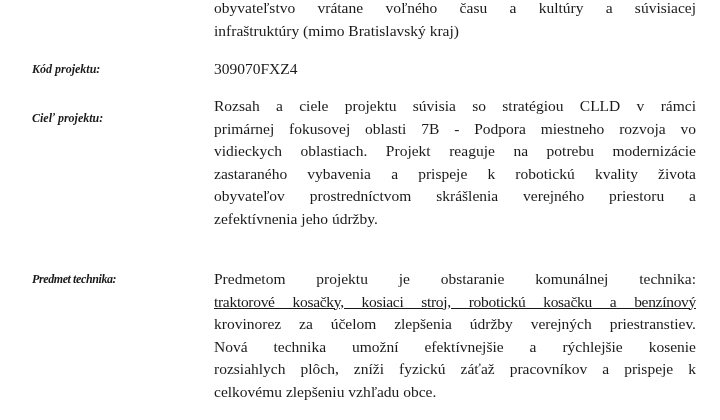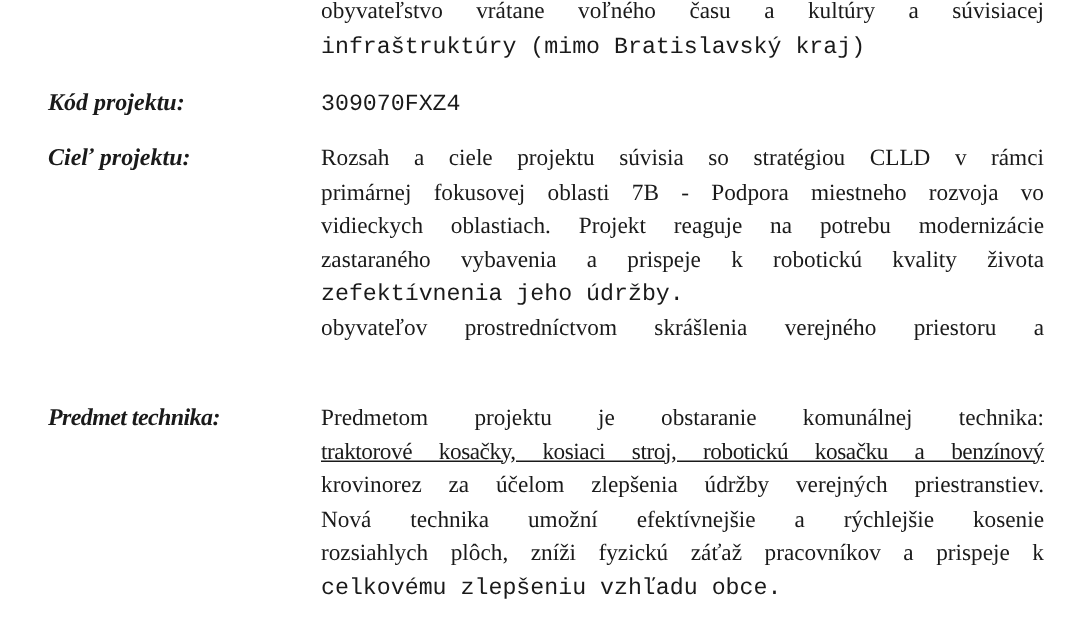--- a/index.html
+++ b/index.html
@@ -18,21 +18,21 @@
     .page {
       position: absolute;
       left: 0;
       top: 0;
       width: 720px;
       height: 420px;
     }
     .label {
       position: absolute;
       left: 32px;
-      font-size: 16px;
+      font-size: 12px;
       font-weight: bold;
       font-style: italic;
       line-height: 22px;
       white-space: nowrap;
     }
     .label.condensed {
       letter-spacing: -0.4px;
     }
     .value {
       position: absolute;
@@ -47,21 +47,20 @@
       white-space: nowrap;
     }
     .line.just {
       text-align: justify;
       text-align-last: justify;
       white-space: normal;
     }
     .line.left {
       text-align: left;
       text-align-last: left;
-      font-family: Liberation Mono, monospace;
     }
     .condensed-text {
       letter-spacing: -0.3px;
       text-decoration: underline;
     }
   </style>
 </head>
 <body>
 
 <div class="page">
@@ -69,28 +68,28 @@
   <div class="value" style="top:-3px;">
     <span class="line just">obyvateľstvo vrátane voľného času a kultúry a súvisiacej</span>
     <span class="line left">infraštruktúry (mimo Bratislavský kraj)</span>
   </div>
 
   <div class="label" style="top:58px;">Kód projektu:</div>
   <div class="value" style="top:58px;">
     <span class="line left">309070FXZ4</span>
   </div>
 
-  <div class="label" style="top:95px;text-align:right;">Cieľ projektu:</div>
+  <div class="label" style="top:107px;text-align:right;">Cieľ projektu:</div>
   <div class="value" style="top:95px;">
     <span class="line just">Rozsah a ciele projektu súvisia so stratégiou CLLD v rámci</span>
     <span class="line just">primárnej fokusovej oblasti 7B - Podpora miestneho rozvoja vo</span>
     <span class="line just">vidieckych oblastiach. Projekt reaguje na potrebu modernizácie</span>
     <span class="line just">zastaraného vybavenia a prispeje k robotickú kvality života</span>
+    <span class="line just">obyvateľov prostredníctvom skrášlenia verejného priestoru a</span>
     <span class="line left">zefektívnenia jeho údržby.</span>
-    <span class="line just">obyvateľov prostredníctvom skrášlenia verejného priestoru a</span>
   </div>
 
   <div class="label condensed" style="top:268px;">Predmet technika:</div>
   <div class="value" style="top:268px;">
     <span class="line just">Predmetom projektu je obstaranie komunálnej technika:</span>
     <span class="line just condensed-text">traktorové kosačky, kosiaci stroj, robotickú kosačku a benzínový</span>
     <span class="line just">krovinorez za účelom zlepšenia údržby verejných priestranstiev.</span>
     <span class="line just">Nová technika umožní efektívnejšie a rýchlejšie kosenie</span>
     <span class="line just">rozsiahlych plôch, zníži fyzickú záťaž pracovníkov a prispeje k</span>
     <span class="line left">celkovému zlepšeniu vzhľadu obce.</span>

